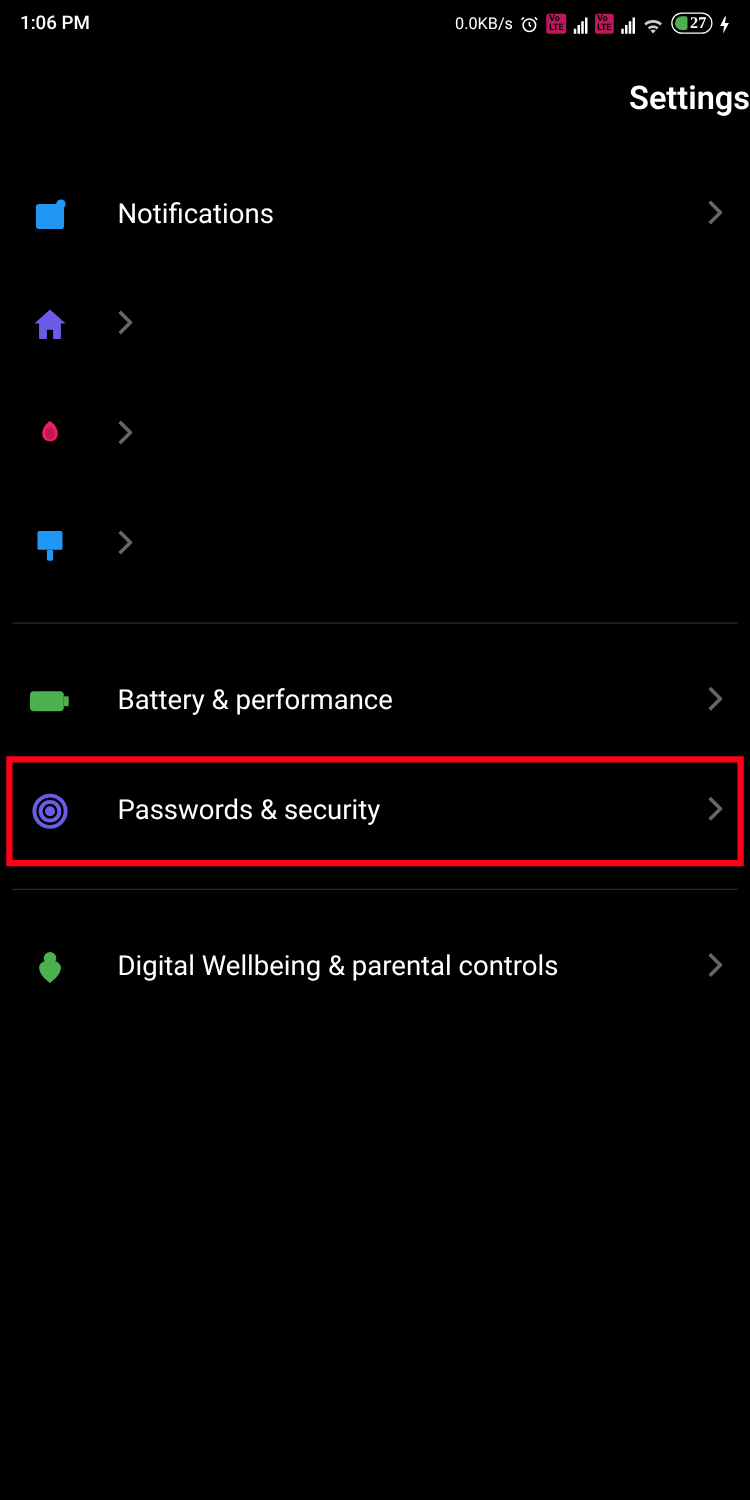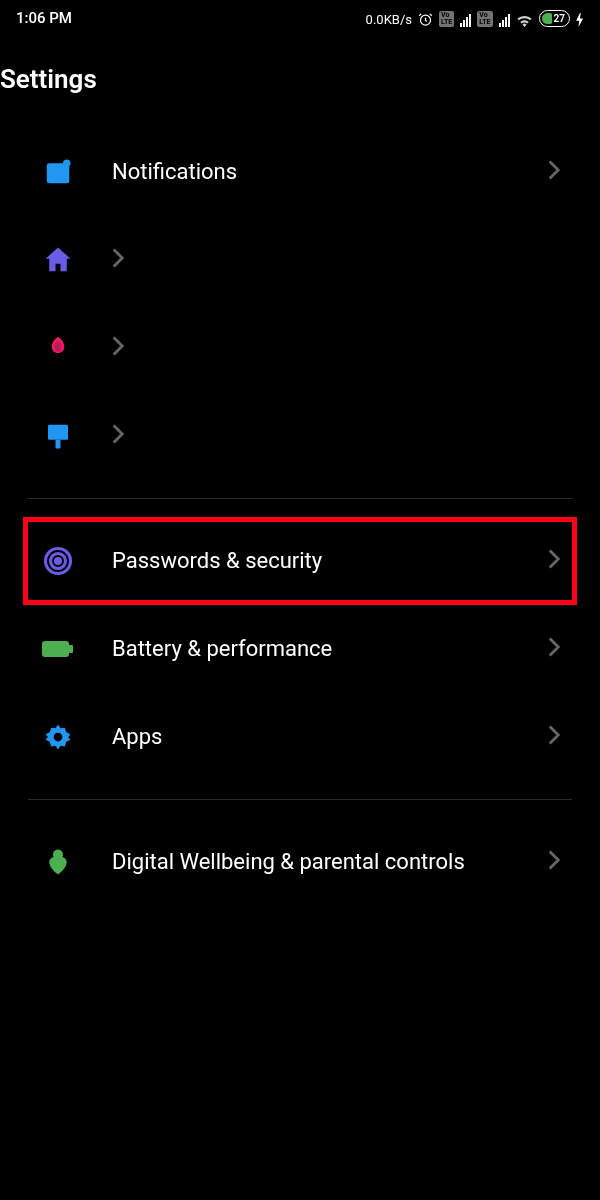--- a/index.html
+++ b/index.html
@@ -45,31 +45,32 @@
       position: relative;
     }
     .battery-fill {
       background: #4CAF50;
       height: 11px;
       width: 10px;
       border-radius: 6px 2px 2px 6px;
       margin-right: 2px;
     }
     .battery-text {
-      font-size: 10px;
+      font-size: 13px;
       font-weight: 600;
+      font-family: Liberation Serif, serif;
     }
     .page-title {
-      text-align: left;
+      text-align: right;
       font-size: 26px;
       font-weight: 600;
       padding: 28px 0 34px 0;
     }
     .settings-list {
-      padding: 0 28px;
+      padding: 0 10px;
     }
     .settings-item {
       display: flex;
       align-items: center;
       height: 88px;
       padding: 0 12px;
       position: relative;
     }
     .settings-item.highlighted {
       border: 5px solid #ff0019;
@@ -93,21 +94,21 @@
     .chevron {
       color: #666;
       flex-shrink: 0;
     }
     .divider {
       height: 1px;
       background: #2a2a2a;
       margin: 18px 0;
     }
     .volte-badge {
-      background: #737373;
+      background: #be185d;
       color: #000;
       font-size: 7px;
       font-weight: 700;
       padding: 1px 2px;
       border-radius: 2px;
       line-height: 1;
       display: inline-block;
     }
     .signal-bars {
       display: inline-flex;
@@ -225,65 +226,51 @@
     </div>
     <div class="chevron">
       <svg width="12" height="20" viewBox="0 0 8 14" fill="none" stroke="#666" stroke-width="2">
           <path d="M1 1l6 6-6 6"></path>
         </svg>
     </div>
   </div>
 
   <div class="divider"></div>
 
+  <div class="settings-item">
+    <div class="item-icon">
+      <svg width="32" height="20" viewBox="0 0 32 20" fill="#4CAF50">
+          <rect x="0" y="2" width="27" height="16" rx="3"></rect>
+          <rect x="27" y="6" width="4" height="8" rx="1"></rect>
+        </svg>
+    </div>
+    <div class="item-label">Battery &amp; performance</div>
+    <div class="chevron">
+      <svg width="12" height="20" viewBox="0 0 8 14" fill="none" stroke="#666" stroke-width="2">
+          <path d="M1 1l6 6-6 6"></path>
+        </svg>
+    </div>
+  </div>
+
   <div class="settings-item highlighted">
     <div class="item-icon">
       <svg width="30" height="30" viewBox="0 0 24 24" fill="none" stroke="#6B5CE7" stroke-width="2.5">
           <circle cx="12" cy="12" r="10"></circle>
           <circle cx="12" cy="12" r="6"></circle>
           <circle cx="12" cy="12" r="2" fill="#6B5CE7"></circle>
         </svg>
     </div>
     <div class="item-label">Passwords &amp; security</div>
     <div class="chevron">
       <svg width="12" height="20" viewBox="0 0 8 14" fill="none" stroke="#666" stroke-width="2">
           <path d="M1 1l6 6-6 6"></path>
         </svg>
     </div>
   </div>
 
-  <div class="settings-item">
-    <div class="item-icon">
-      <svg width="32" height="20" viewBox="0 0 32 20" fill="#4CAF50">
-          <rect x="0" y="2" width="27" height="16" rx="3"></rect>
-          <rect x="27" y="6" width="4" height="8" rx="1"></rect>
-        </svg>
-    </div>
-    <div class="item-label">Battery &amp; performance</div>
-    <div class="chevron">
-      <svg width="12" height="20" viewBox="0 0 8 14" fill="none" stroke="#666" stroke-width="2">
-          <path d="M1 1l6 6-6 6"></path>
-        </svg>
-    </div>
-  </div>
-
-  <div class="settings-item">
-    <div class="item-icon">
-      <svg width="30" height="30" viewBox="0 0 24 24" fill="#2196F3">
-          <path d="M12 2l2 3 3.5-.5 1 3.5L22 10l-2 2 2 2-3.5 2 -1 3.5L14 19l-2 3-2-3-3.5.5-1-3.5L2 14l2-2-2-2 3.5-2 1-3.5L10 5l2-3z"></path>
-          <circle cx="12" cy="12" r="3.5" fill="#000"></circle>
-        </svg>
-    </div>
-    <div class="item-label">Apps</div>
-    <div class="chevron">
-      <svg width="12" height="20" viewBox="0 0 8 14" fill="none" stroke="#666" stroke-width="2">
-          <path d="M1 1l6 6-6 6"></path>
-        </svg>
-    </div>
-  </div>
 
 
   <div class="divider"></div>
 
   <div class="settings-item">
     <div class="item-icon">
       <svg width="30" height="30" viewBox="0 0 24 24" fill="#4CAF50">
           <circle cx="12" cy="6" r="4"></circle>
           <path d="M12 22c-1-1-7-5-7-10 0-2 2-4 4-4 1 0 2 1 3 2 1-1 2-2 3-2 2 0 4 2 4 4 0 5-6 9-7 10z"></path>
         </svg>

